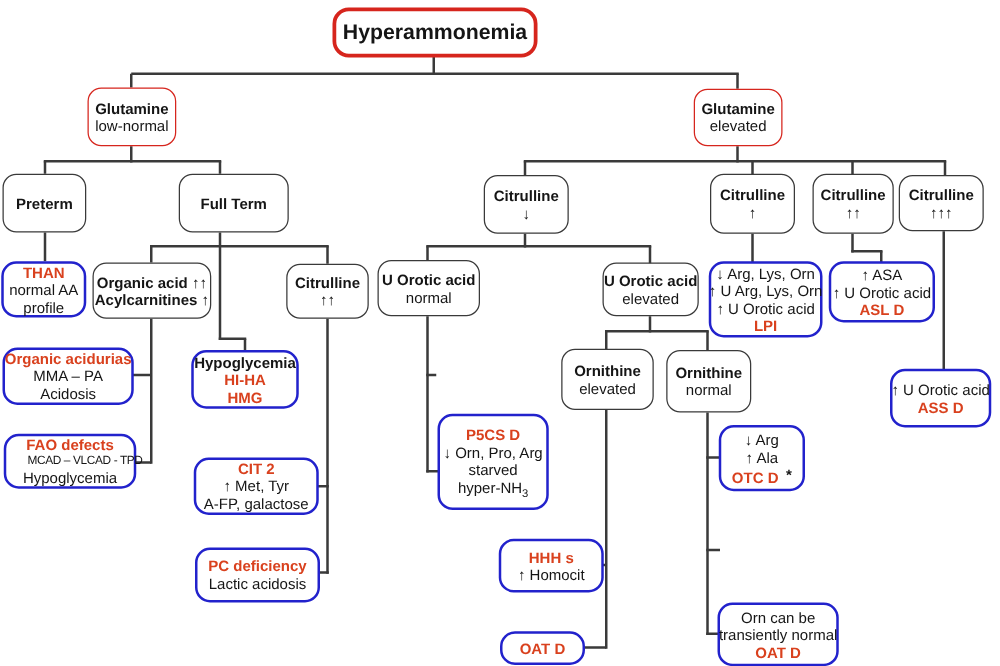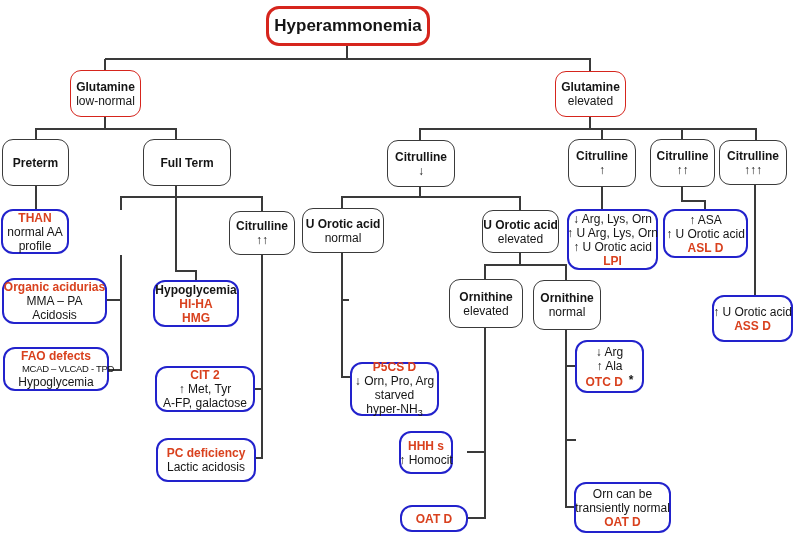--- a/index.html
+++ b/index.html
@@ -104,20 +104,24 @@
   <div class="node bk" style="left:143px;top:139px;width:88px;height:47px">
     <div class="ln b">Full Term</div>
   </div>
 
   <div class="node bl" style="left:1px;top:209px;width:68px;height:45px">
     <div class="ln r">THAN</div>
     <div class="ln">normal AA</div>
     <div class="ln">profile</div>
   </div>
 
+  <div class="node bk" style="left:74px;top:210px;width:95px;height:45px">
+    <div class="ln b">Organic acid ↑↑</div>
+    <div class="ln b">Acylcarnitines ↑</div>
+  </div>
 
   <div class="node bk" style="left:229px;top:211px;width:66px;height:44px">
     <div class="ln b">Citrulline</div>
     <div class="ln">↑↑</div>
   </div>
 
   <div class="node bl" style="left:2px;top:278px;width:105px;height:46px">
     <div class="ln r">Organic acidurias</div>
     <div class="ln">MMA – PA</div>
     <div class="ln">Acidosis</div>
@@ -155,38 +159,38 @@
     <div class="ln b">U Orotic acid</div>
     <div class="ln">normal</div>
   </div>
 
   <div class="node bk" style="left:482px;top:210px;width:77px;height:43px">
     <div class="ln b">U Orotic acid</div>
     <div class="ln">elevated</div>
   </div>
 
 
-  <div class="node bl" style="left:350px;top:362px;width:89px;height:54px">
+  <div class="node bl" style="left:350px;top:331px;width:89px;height:77px">
     <div class="ln r">P5CS D</div>
     <div class="ln">↓ Orn, Pro, Arg</div>
     <div class="ln">starved</div>
     <div class="ln"><span>hyper-NH</span><sub>3</sub></div>
   </div>
 
   <div class="node bk" style="left:449px;top:279px;width:74px;height:49px">
     <div class="ln b">Ornithine</div>
     <div class="ln">elevated</div>
   </div>
 
   <div class="node bk" style="left:533px;top:280px;width:68px;height:50px">
     <div class="ln b">Ornithine</div>
     <div class="ln">normal</div>
   </div>
 
-  <div class="node bl" style="left:399px;top:431px;width:54px;height:43px">
+  <div class="node bl" style="left:399px;top:431px;width:84px;height:43px">
     <div class="ln r">HHH s</div>
     <div class="ln">↑ Homocit</div>
   </div>
 
   <div class="node bl" style="left:400px;top:505px;width:68px;height:27px">
     <div class="ln r">OAT D</div>
   </div>
 
   <div class="node bk" style="left:568px;top:139px;width:68px;height:48px">
     <div class="ln b">Citrulline</div>

